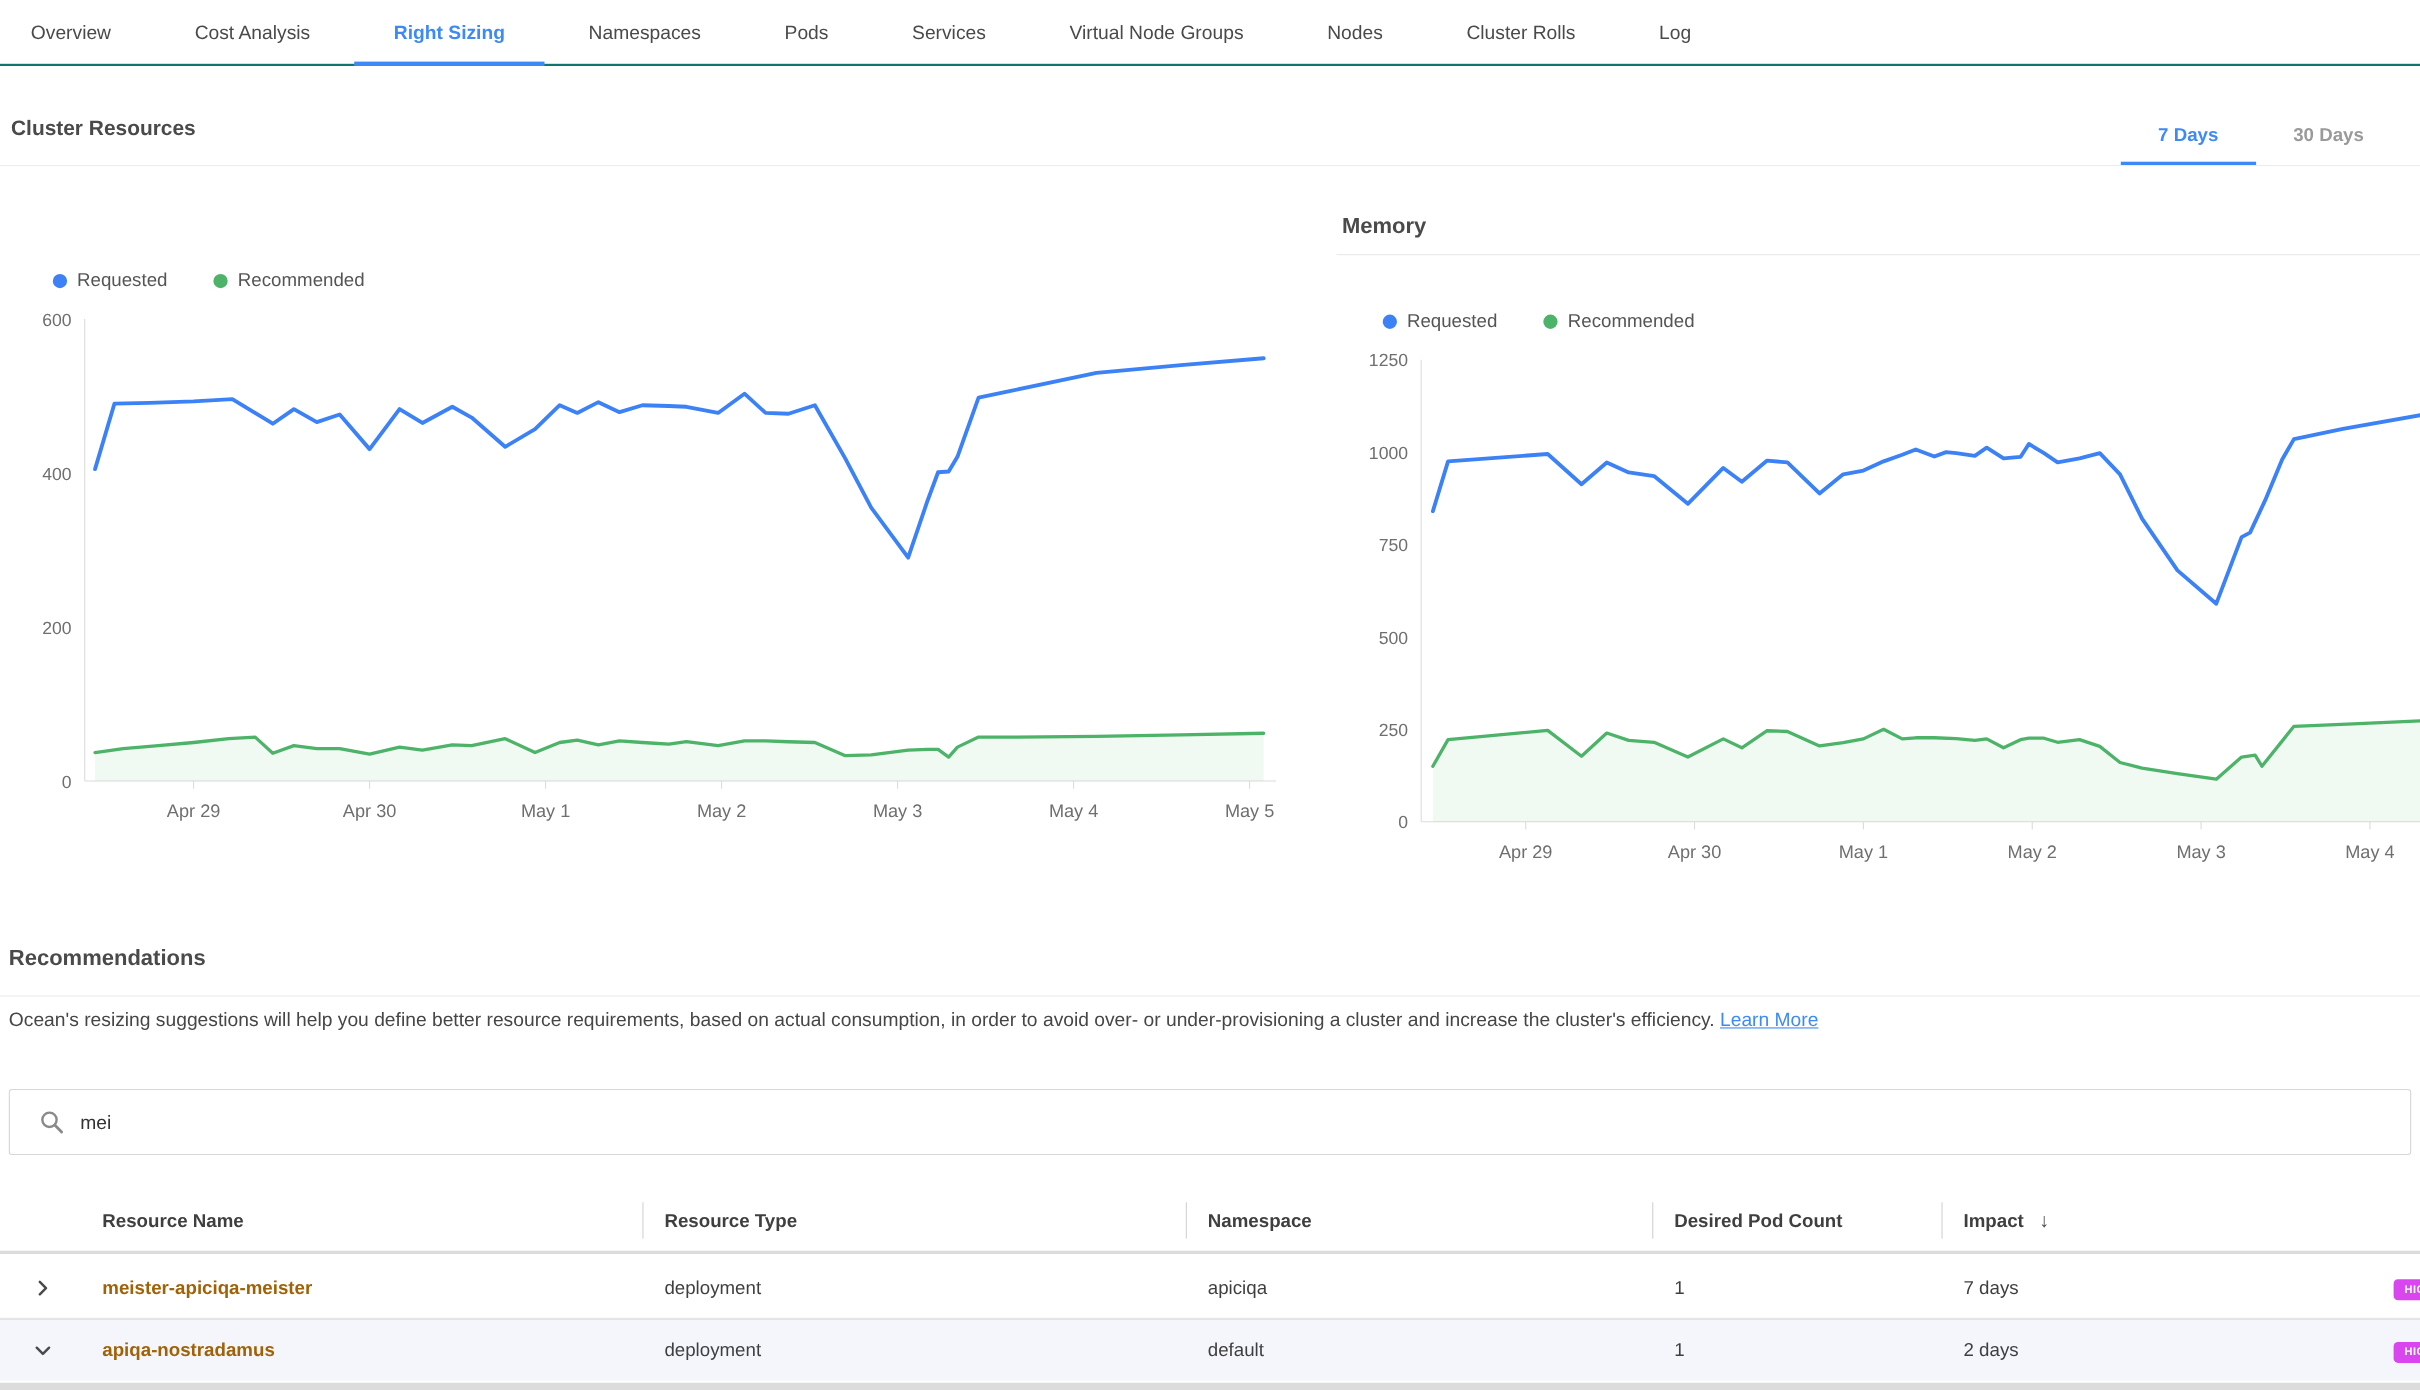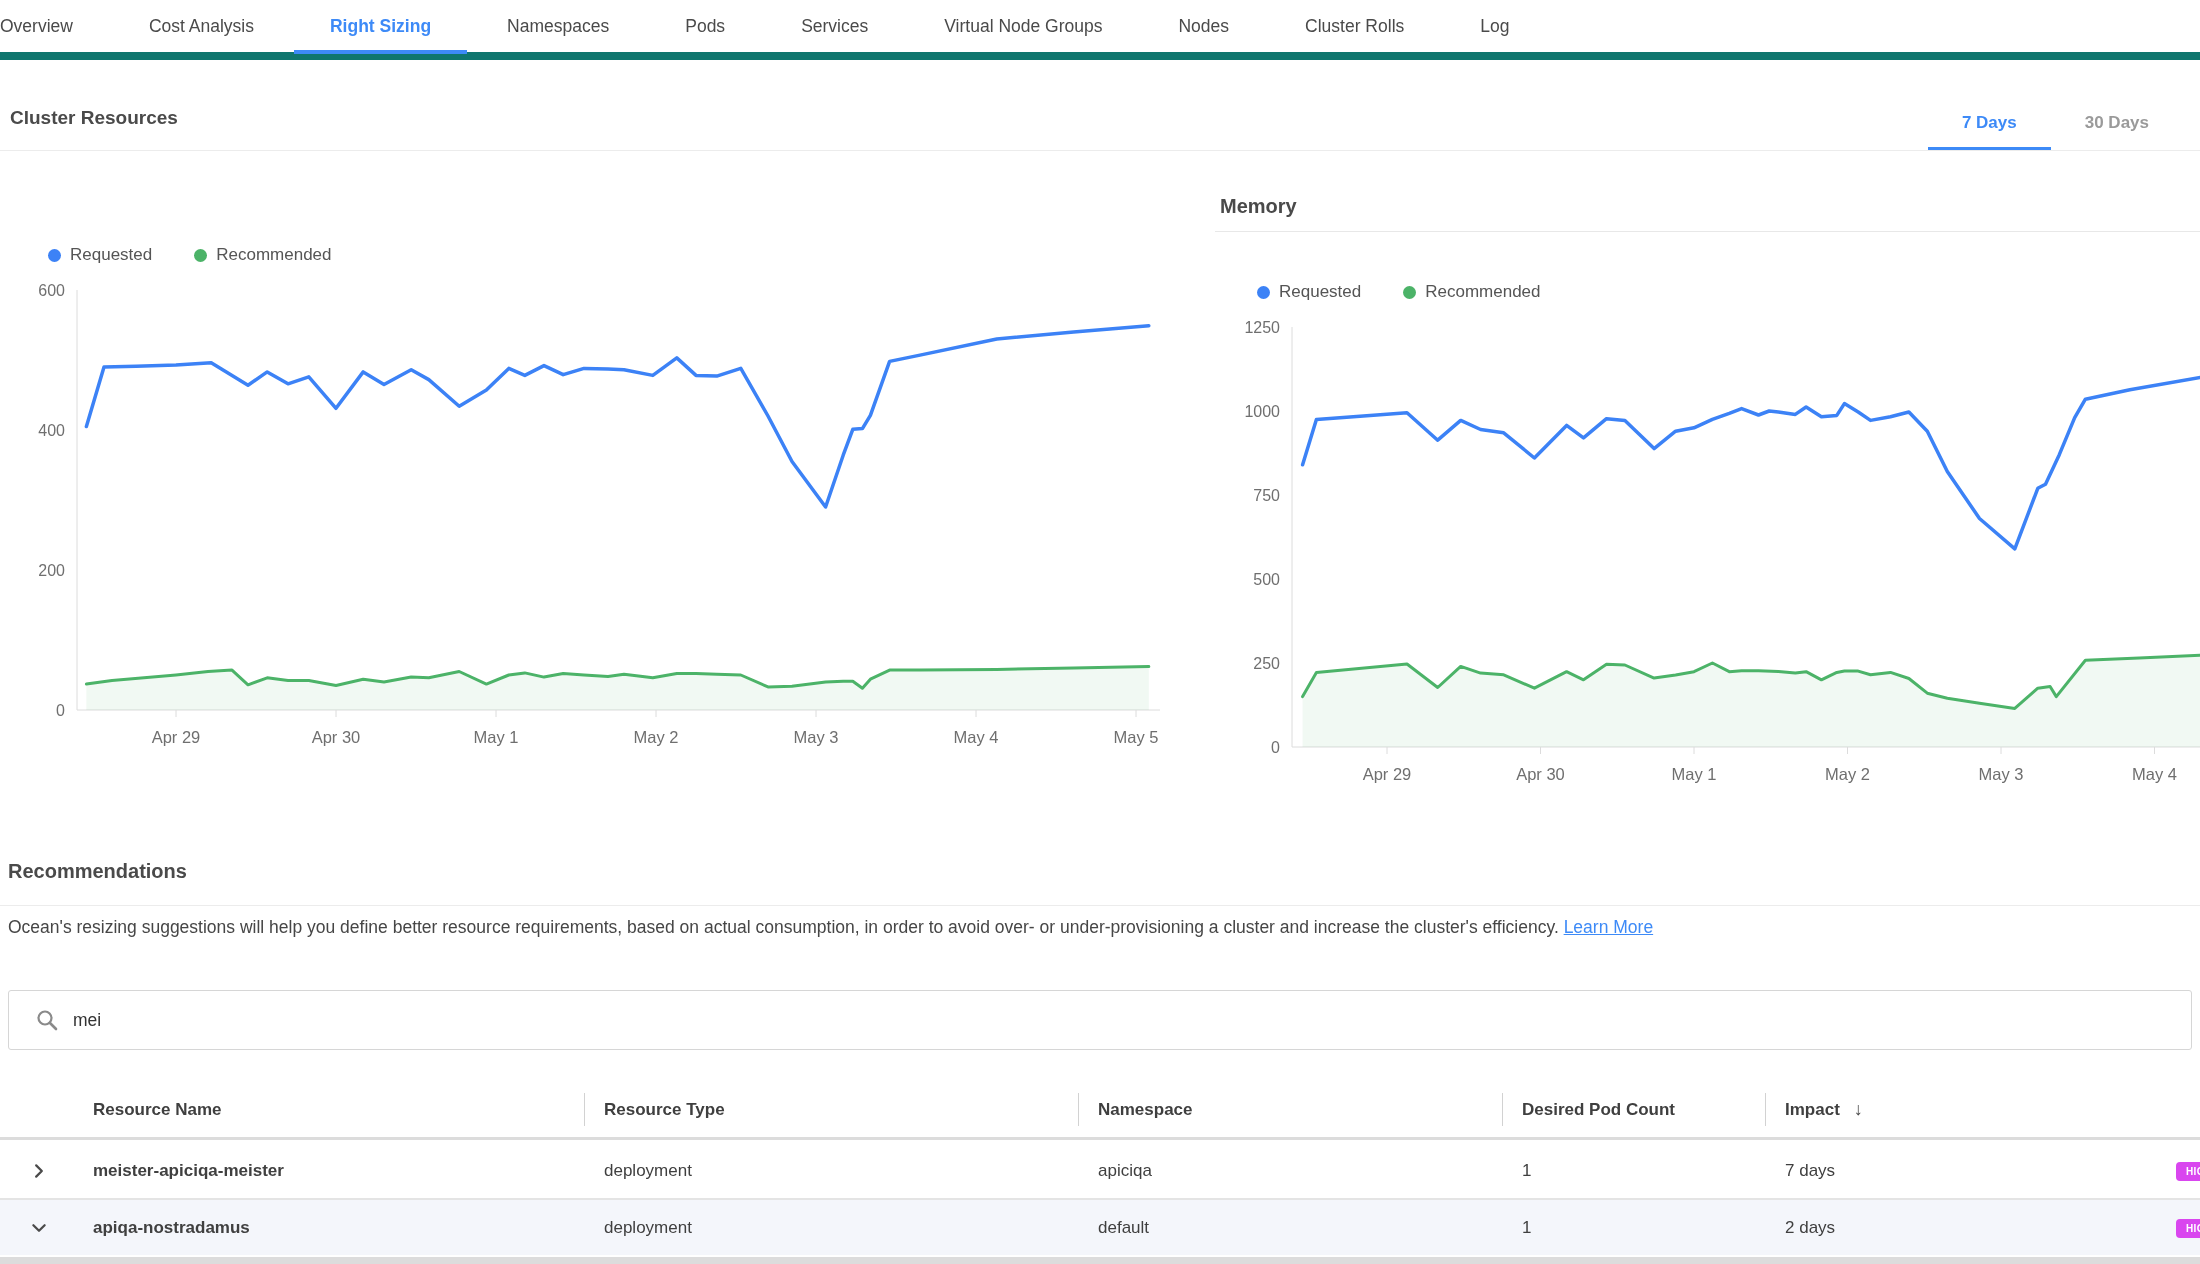--- a/index.html
+++ b/index.html
@@ -2,22 +2,22 @@
 <html><head>
 <meta charset="utf-8">
 <style>
   * { margin:0; padding:0; box-sizing:border-box; }
   html,body { width:2200px; height:1264px; background:#fff; overflow:hidden;
     font-family:"Liberation Sans", sans-serif; color:#4a4a4a; }
   .abs { position:absolute; }
 
   
   .tabbar { position:absolute; top:0; left:0; right:0; height:60px;
-    border-bottom:8px solid #0f766e; display:flex; align-items:stretch;
-    gap:76px; background:#fff; }
+    border-bottom:2px solid #0f766e; display:flex; align-items:stretch;
+    padding-left:28px; gap:76px; background:#fff; }
   .tab { position:relative; display:flex; align-items:center; font-size:17.5px;
     font-weight:500; color:#4a4a4a; cursor:pointer; white-space:nowrap; }
   .tab.active { color:#3d8af7; font-weight:600; }
   .tab.active::after { content:""; position:absolute; left:-36px; right:-36px;
     bottom:-2px; height:4px; background:#3d8af7; }
 
   
   .section-title { font-size:19px; font-weight:600; color:#4a4a4a; }
   .cluster-title { top:107px; left:10px; }
   .hdivider { position:absolute; left:0; right:0; height:1px; background:#ececec; }
@@ -60,21 +60,21 @@
   .th .vline { position:absolute; left:0; top:11px; bottom:11px; width:1px; background:#d2d2d2; }
   .sort-arrow { margin-left:14px; font-size:18px; color:#4a4a4a; cursor:pointer; }
 
   .tbody { position:absolute; top:1143px; left:0; right:0; }
   .trow { height:57px; font-size:17px; color:#3f3f3f; cursor:pointer; background:#fff;
     border-bottom:2px solid #e4e4e4; }
   .trow.expanded { background:#f4f6fb; height:55px; border-bottom:none; }
   .cell { padding-left:20px; }
   .expand-cell { display:flex; justify-content:flex-end; padding-right:8px; cursor:pointer; }
   .name-cell { padding-left:6px; }
-  .res-link { color:#404040; font-weight:600; text-decoration:none; cursor:pointer;text-align:center; }
+  .res-link { color:#a16207; font-weight:600; text-decoration:none; cursor:pointer;text-align:center; }
   .badge { display:inline-block; background:#d946ef; color:#fff; font-size:10px;
     font-weight:700; letter-spacing:.4px; padding:4px 10px; border-radius:4px; }
   .bottom-band { position:absolute; top:1257px; left:0; right:0; height:7px; background:#dcdcdc; }
 </style>
 </head>
 <body>
 
 <nav class="tabbar" id="tabbar">
     <div class="tab">Overview</div>
     <div class="tab">Cost Analysis</div>

